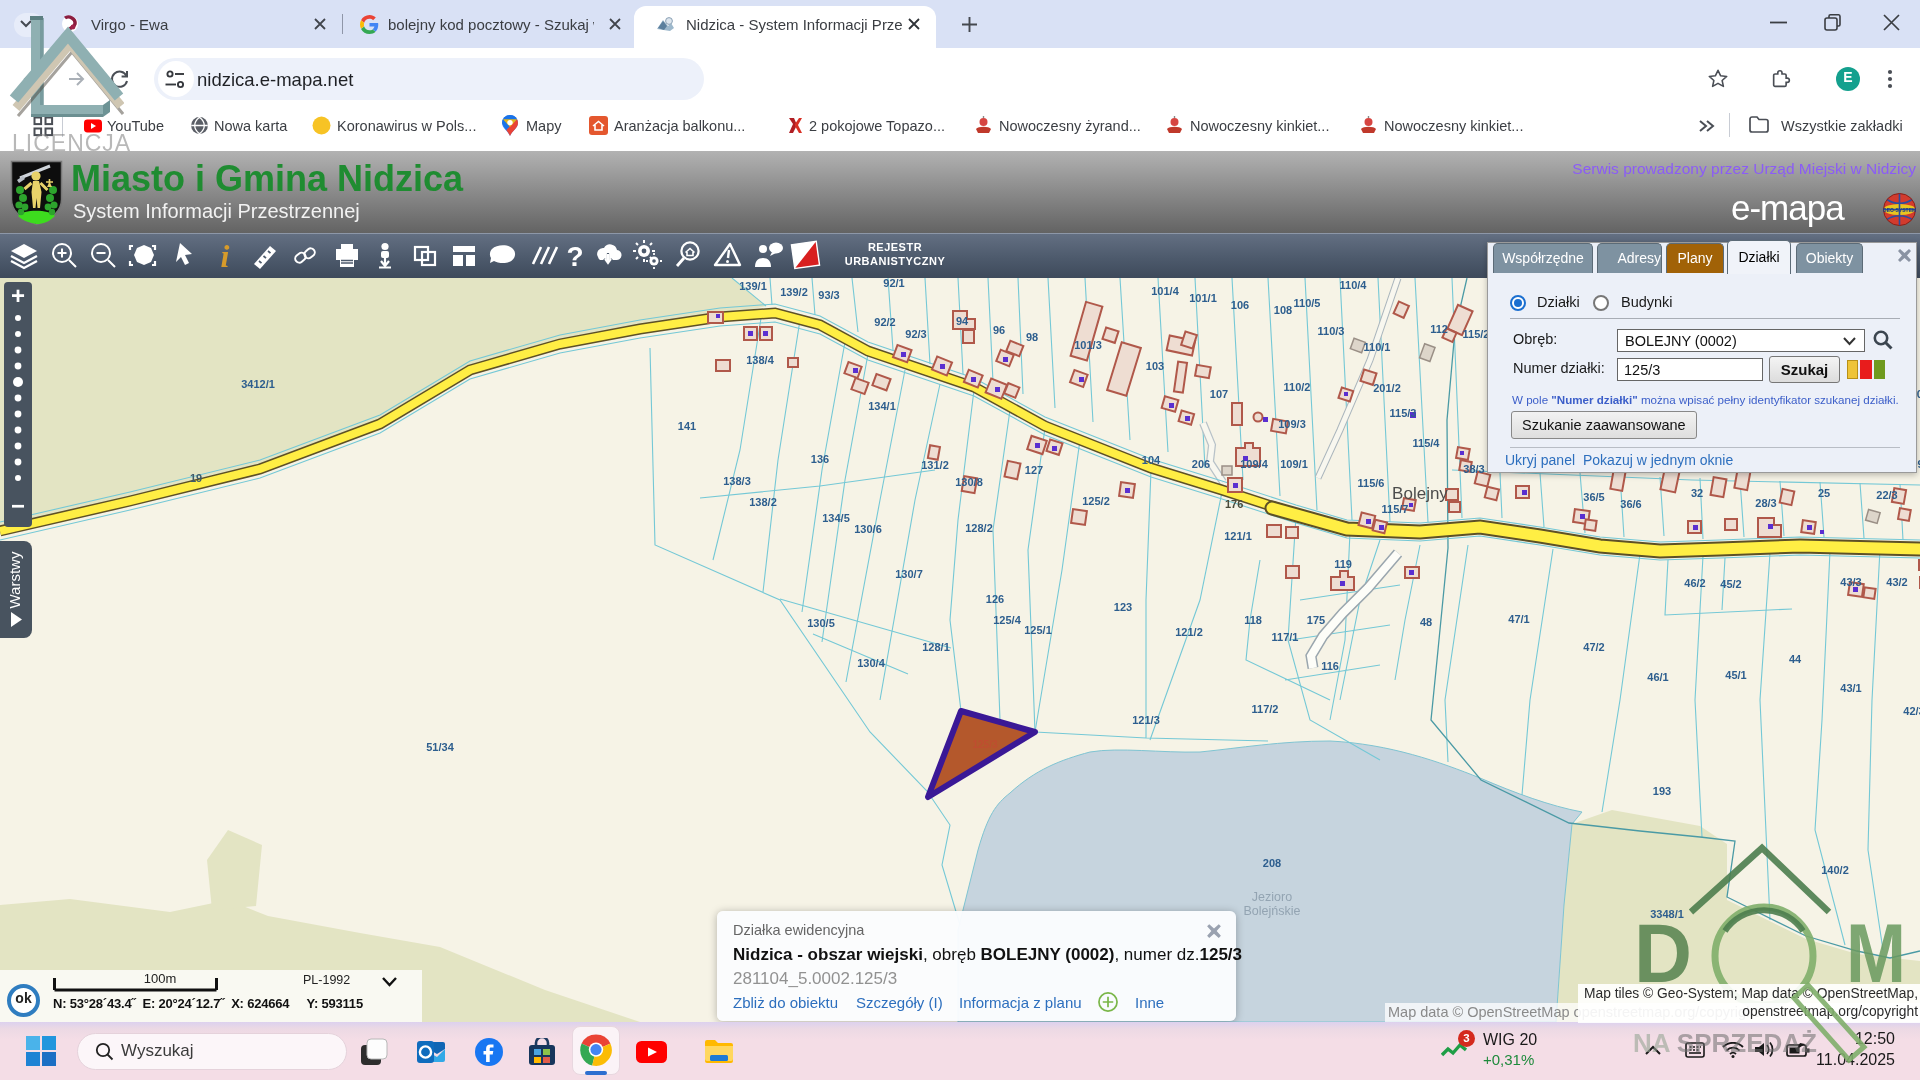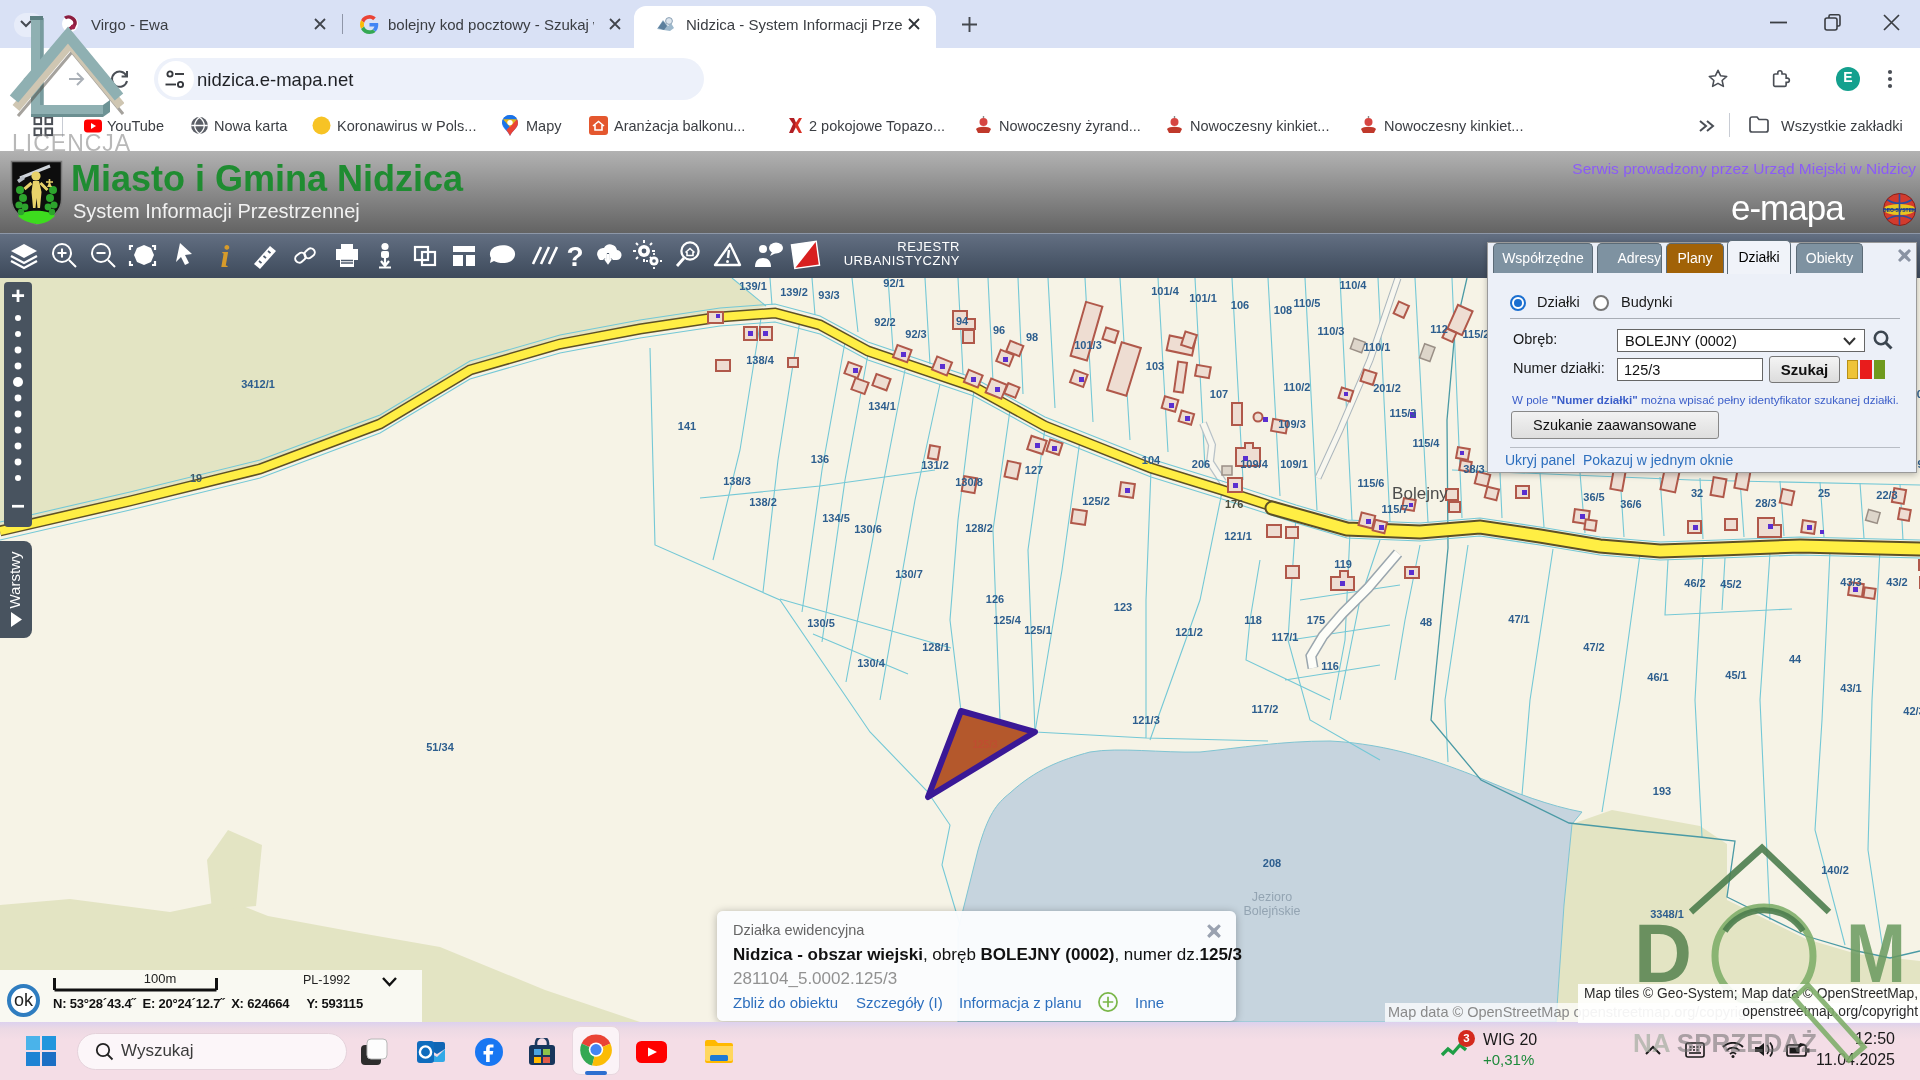--- a/index.html
+++ b/index.html
@@ -285,21 +285,21 @@
     <path d="M755 31c0-6 3-9 8-9s8 3 8 9z" fill="#fff" stroke="none"></path>
     <ellipse cx="776" cy="12" rx="7" ry="5.4" fill="#fff" stroke="none"></ellipse>
     <path d="M772 16l-2 4 6-3z" fill="#fff" stroke="none"></path>
 
   <g transform="rotate(-8 805 19)">
       <rect x="793" y="7" width="25" height="24" fill="#fff" stroke="none"></rect>
       <path d="M818 7v24H793z" fill="#d81f1f" stroke="none"></path>
       <rect x="793" y="7" width="25" height="24" fill="none" stroke="#fff" stroke-width="1.4"></rect>
     </g>
 </svg>
-<div class="abs" style="left:830px;top:240px;width:130px;text-align:right;font-size:13px;font-weight:normal;color:#fff;line-height:14px;letter-spacing:.5px">REJESTR<br>URBANISTYCZNY</div>
+<div class="abs" style="left:830px;top:240px;width:130px;text-align:center;font-size:11px;font-weight:bold;color:#fff;line-height:14px;letter-spacing:.5px">REJESTR<br>URBANISTYCZNY</div>
 
 <svg class="abs" style="left:0;top:278px" width="1920" height="744" viewBox="0 278 1920 744">
 <rect x="0" y="278" width="1920" height="744" fill="#f6f3e6"></rect>
 
 <g fill="#e3e4c3">
 <path d="M0 278h732l34 28-46 11-80 12-80 15-90 26-90 54-120 45-130 32L0 531z"></path>
 <path d="M0 905l70-6 100 13 58-12 40 16 92 17 80 14 105 43 95 32H0z"></path>
 <path d="M207 860l21-30 34 15-6 61-44 4z"></path>
 <path d="M1556 1022l8-117 8-81 40-14 88 16 27 18v56l79 39 51 15 63 7 30-7v72z"></path>
 </g>
@@ -593,21 +593,21 @@
     </g>
 </svg>
 <div class="abs" style="left:0;top:541px;width:32px;height:97px;background:#48535f;border-radius:0 8px 8px 0"></div>
 <div class="abs" style="left:-24px;top:570px;width:80px;height:20px;transform:rotate(-90deg);font-size:15px;color:#fff;text-align:center">Warstwy</div>
 <svg class="abs" style="left:10px;top:612px" width="13" height="15" viewBox="0 0 13 15">
     <path d="M1 0l11 7.5L1 15z" fill="#fff"></path>
   </svg>
 
 <div class="abs" style="left:0;top:970px;width:422px;height:52px;background:rgba(255,255,255,.78)"></div>
 <div class="abs" style="left:7px;top:984px;width:33px;height:33px;border-radius:50%;background:#fff;border:4px solid #2f7dc0"></div>
-<div class="abs" style="left:7px;top:990px;width:33px;text-align:center;font-size:18px;font-weight:normal;color:#222">ok</div>
+<div class="abs" style="left:7px;top:990px;width:33px;text-align:center;font-size:14px;font-weight:bold;color:#222">ok</div>
 <div class="abs" style="left:90px;top:971px;width:140px;text-align:center;font-size:13px;color:#222">100m</div>
 <svg class="abs" style="left:53px;top:978px" width="165" height="14" viewBox="0 0 165 14">
     <path d="M1.5 0v12M1.5 12h162M163.5 0v12" stroke="#111" stroke-width="3" fill="none"></path>
   </svg>
 <div class="abs" style="left:303px;top:973px;font-size:12.5px;color:#222">PL-1992</div>
 <svg class="abs" style="left:382px;top:977px" width="15" height="10" viewBox="0 0 15 10">
     <path d="M1 1l6.5 7L14 1" stroke="#111" stroke-width="2.4" fill="none"></path>
   </svg>
 <div class="abs" style="left:53px;top:996px;font-size:13px;font-weight:bold;color:#111;letter-spacing:-.2px">N: 53°28´43.4˝&nbsp; E: 20°24´12.7˝&nbsp; X: 624664 &nbsp;&nbsp;&nbsp;&nbsp;Y: 593115</div>
 
@@ -640,21 +640,21 @@
   </svg>
 
 <div class="abs lbl17" style="left:1513px;top:360px">Numer działki:</div>
 <div class="abs" style="left:1617px;top:358px;width:146px;height:23px;background:#fff;border:1px solid #666"></div>
 <div class="abs" style="left:1624px;top:362px;font-size:14.5px;color:#111">125/3</div>
 <div class="abs" style="left:1769px;top:356px;width:71px;height:27px;background:linear-gradient(#f4f4f4,#dcdcdc);border:1px solid #777;border-radius:3px;font-size:15px;font-weight:bold;color:#111;text-align:center;line-height:25px">Szukaj</div>
 <div class="abs" style="left:1847px;top:360px;width:11px;height:19px;background:#eec437;border:1px solid #b89017"></div>
 <div class="abs" style="left:1860px;top:360px;width:12px;height:19px;background:#e81c1c"></div>
 <div class="abs" style="left:1874px;top:360px;width:11px;height:19px;background:#6f9a1e"></div>
 <div class="abs" style="left:1512px;top:393px;font-size:11.6px;color:#3b5ec9;white-space:nowrap">W pole <b>"Numer działki"</b> można wpisać pełny identyfikator szukanej działki.</div>
-<div class="abs" style="left:1511px;top:411px;height:28px;padding:0 21px;background:linear-gradient(#f2f2f2,#dedede);border:1px solid #888;border-radius:3px;font-size:14.5px;color:#111;text-align:center;line-height:26px;white-space:nowrap">Szukanie zaawansowane</div>
+<div class="abs" style="left:1511px;top:411px;height:28px;padding:0 10px;background:linear-gradient(#f2f2f2,#dedede);border:1px solid #888;border-radius:3px;font-size:14.5px;color:#111;text-align:center;line-height:26px;white-space:nowrap">Szukanie zaawansowane</div>
 <div class="abs" style="left:1510px;top:447px;width:390px;height:1px;background:#b8bdc5"></div>
 <div class="abs" style="left:1505px;top:452px;font-size:14px;color:#2d6fbe">Ukryj panel</div>
 <div class="abs" style="left:1583px;top:452px;font-size:14px;color:#2d6fbe">Pokazuj w jednym oknie</div>
 
 <div class="abs" style="left:717px;top:911px;width:519px;height:110px;background:rgba(251,252,254,.96);border-radius:6px;box-shadow:0 1px 8px rgba(0,0,0,.28)"></div>
 <div class="abs" style="left:733px;top:922px;font-size:14.5px;color:#666">Działka ewidencyjna</div>
 <svg class="abs" style="left:1205px;top:922px" width="18" height="17" viewBox="0 0 17 16">
     <path d="M2 4l2-2 4.5 4L13 2l2 2-4 4.5L15 13l-2 2-4.5-4L4 15l-2-2 4-4.5z" fill="#9aa2b0"></path>
   </svg>
 <div class="abs" style="left:733px;top:945px;font-size:17px;color:#111;white-space:nowrap"><b>Nidzica - obszar wiejski</b>, obręb <b>BOLEJNY (0002)</b>, numer dz.<b>125/3</b></div>

